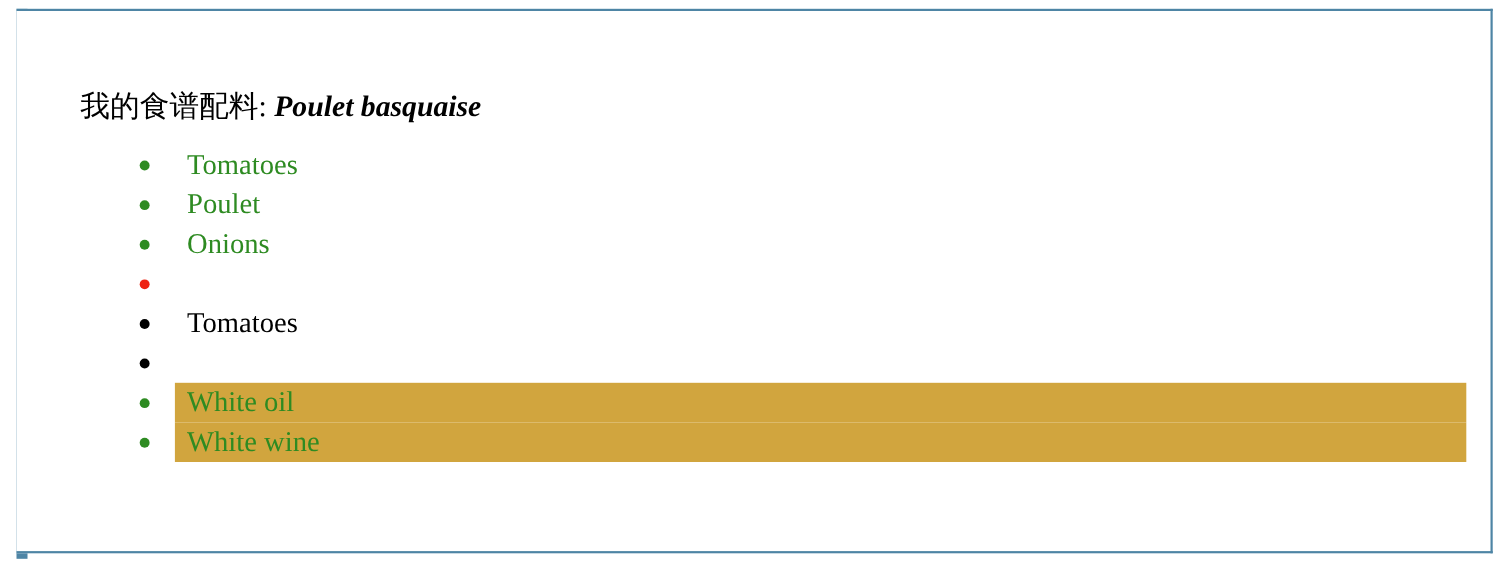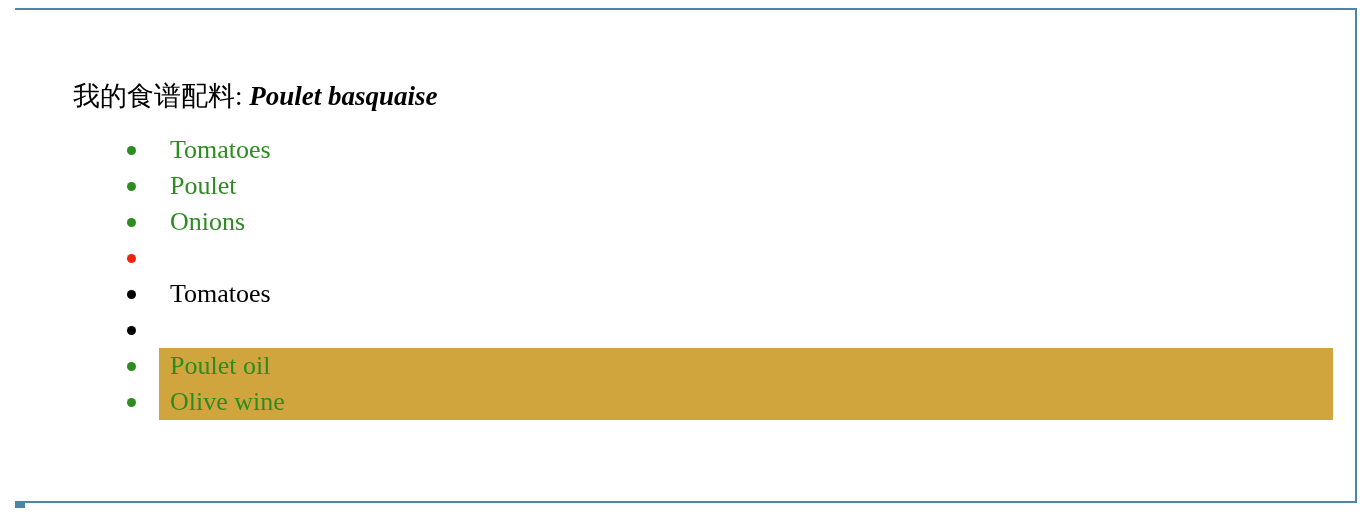--- a/index.html
+++ b/index.html
@@ -137,22 +137,22 @@
       <li class="ingredient-item c-black">
         <span class="bullet"></span>
         <span class="label">Tomatoes</span>
       </li>
       <li class="ingredient-item c-black">
         <span class="bullet"></span>
       </li>
       <li class="ingredient-item c-green highlighted">
         <span class="hl-band"></span>
         <span class="bullet"></span>
-        <span class="label">Poulet oil</span>
+        <span class="label">White oil</span>
       </li>
       <li class="ingredient-item c-green highlighted">
         <span class="hl-band"></span>
         <span class="bullet"></span>
-        <span class="label">Olive wine</span>
+        <span class="label">White wine</span>
       </li>
     </ul>
 
 </div>
 
 </body></html>

